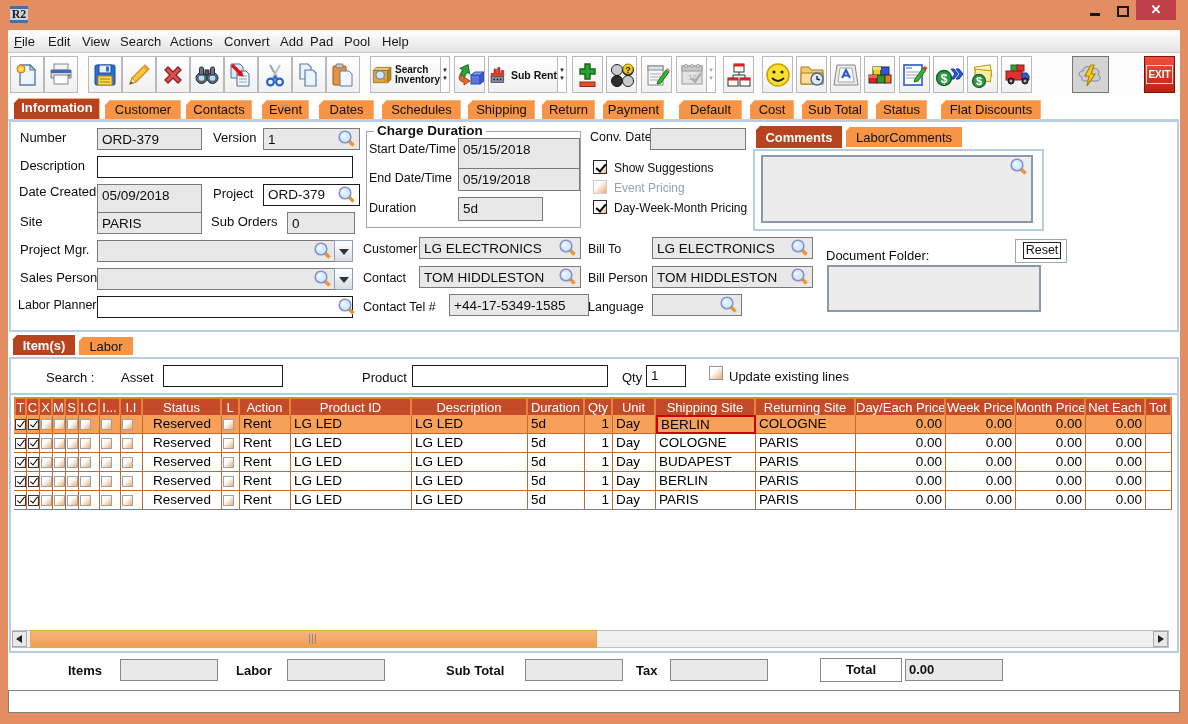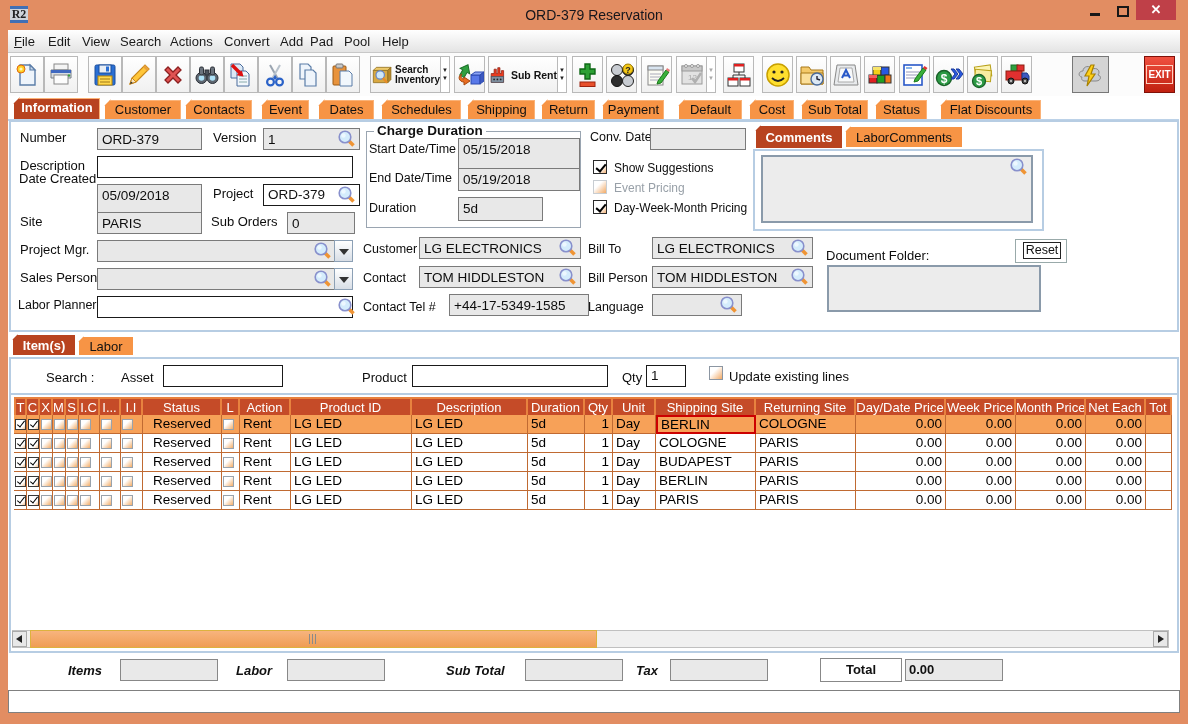--- a/index.html
+++ b/index.html
@@ -47,27 +47,26 @@
 .hcell { position:absolute; background:#C54B28; color:#fff; font-size:13px; text-align:center; line-height:17px; border-right:2px solid #E8823F; border-top:2px solid #E8823F; overflow:hidden; white-space:nowrap; }
 .tcell { position:absolute; font-size:13.5px; color:#000; line-height:18px; border-right:1px solid #C06A32; border-bottom:1px solid #C06A32; padding-left:3px; white-space:nowrap; overflow:hidden; }
 .num { text-align:right; padding-right:3px; padding-left:0; }
 .rowsel { background:#F7A158; }
 .kb { position:absolute; margin-top:2px; width:11px; height:11px; background:linear-gradient(135deg,#ffffff 38%,#f3ad68); border:1px solid #98a2ac; }
 .kbc { background:linear-gradient(135deg,#ffffff 70%,#f6c290); border:1px solid #3a3a3a; }
 .kbc:after { content:""; position:absolute; left:2.8px; top:-0.8px; width:2.6px; height:7px; border-right:1.8px solid #000; border-bottom:1.8px solid #000; transform:rotate(38deg); }
 
 #hscroll { position:absolute; left:4px; top:600px; width:1157px; height:18px; background:#f0f0f0; border:1px solid #c0c0c0; }
 
-.blbl { position:absolute; font-weight:bold; font-size:13px;font-style:italic; }
+.blbl { position:absolute; font-weight:bold; font-size:13px; }
 .bfld { position:absolute; width:98px; height:22px; background:#e9e9e9; border:1px solid #888; }
 #statusbar { position:absolute; left:0px; top:660px; width:1172px; height:23px; background:#fff; border:1px solid #808080; }
 </style></head>
 <body>
 <div id="titlebar">
- <div id="title">ORD-379 Reservation</div>
  <div id="appicon">R2</div>
  <div id="btnmin"></div>
     <div id="btnmax"></div>
     <div id="btnclose">✕</div>
 </div>
 <div id="app">
 <div id="menubar">
  <span style="left:6px"><u>F</u>ile</span>
       <span style="left:40px">Edit</span>
       <span style="left:74px">View</span>
@@ -351,21 +350,21 @@
 <div class="fld" style="left:89px;top:98px;width:105px;height:22px">ORD-379</div>
 <div class="lbl" style="left:205px;top:100px">Version</div>
 <div class="fld" style="left:255px;top:98px;width:97px;height:22px">1</div>
 <svg class="mag" style="left:330px;top:100px" viewBox="0 0 17 17">
         <line x1="11" y1="11" x2="15.5" y2="15.5" stroke="#ef9434" stroke-width="3.6"></line>
         <circle cx="7" cy="7" r="5.8" fill="#d4ecfc" stroke="#8890cc" stroke-width="1.6"></circle>
         <circle cx="5.5" cy="5.5" r="2.2" fill="#f0faff" opacity="0.9"></circle>
       </svg>
 <div class="lbl" style="left:12px;top:128px">Description</div>
 <div class="fldw" style="left:89px;top:126px;width:256px;height:22px"></div>
-<div class="lbl" style="left:11px;top:141px">Date Created</div>
+<div class="lbl" style="left:11px;top:154px">Date Created</div>
 <div class="fld" style="left:89px;top:154px;width:105px;height:38px">05/09/2018</div>
 <div class="lbl" style="left:205px;top:156px">Project</div>
 <div class="fldw" style="left:255px;top:154px;width:97px;height:22px">ORD-379</div>
 <svg class="mag" style="left:330px;top:156px" viewBox="0 0 17 17">
         <line x1="11" y1="11" x2="15.5" y2="15.5" stroke="#ef9434" stroke-width="3.6"></line>
         <circle cx="7" cy="7" r="5.8" fill="#d4ecfc" stroke="#8890cc" stroke-width="1.6"></circle>
         <circle cx="5.5" cy="5.5" r="2.2" fill="#f0faff" opacity="0.9"></circle>
       </svg>
 <div class="lbl" style="left:12px;top:184px">Site</div>
 <div class="fld" style="left:89px;top:182px;width:105px;height:22px">PARIS</div>
@@ -489,21 +488,21 @@
 <div class="hcell" style="left:135px;top:367px;width:79px;height:18px">Status</div>
 <div class="hcell" style="left:214px;top:367px;width:18px;height:18px">L</div>
 <div class="hcell" style="left:232px;top:367px;width:51px;height:18px">Action</div>
 <div class="hcell" style="left:283px;top:367px;width:121px;height:18px">Product ID</div>
 <div class="hcell" style="left:404px;top:367px;width:116px;height:18px">Description</div>
 <div class="hcell" style="left:520px;top:367px;width:57px;height:18px">Duration</div>
 <div class="hcell" style="left:577px;top:367px;width:28px;height:18px">Qty</div>
 <div class="hcell" style="left:605px;top:367px;width:43px;height:18px">Unit</div>
 <div class="hcell" style="left:648px;top:367px;width:100px;height:18px">Shipping Site</div>
 <div class="hcell" style="left:748px;top:367px;width:100px;height:18px">Returning Site</div>
-<div class="hcell" style="left:848px;top:367px;width:90px;height:18px">Day/Date Price</div>
+<div class="hcell" style="left:848px;top:367px;width:90px;height:18px">Day/Each Price</div>
 <div class="hcell" style="left:938px;top:367px;width:70px;height:24px">Week Price</div>
 <div class="hcell" style="left:1008px;top:367px;width:70px;height:18px">Month Price</div>
 <div class="hcell" style="left:1078px;top:367px;width:60px;height:18px">Net Each</div>
 <div class="hcell" style="left:1138px;top:367px;width:26px;height:18px">Tot</div>
 <div class="tcell rowsel" style="left:6px;top:385px;width:13px;height:19px"></div>
 <div class="kb kbc" style="left:7px;top:387px"></div>
 <div class="tcell rowsel" style="left:19px;top:385px;width:13px;height:19px"></div>
 <div class="kb kbc" style="left:20px;top:387px"></div>
 <div class="tcell rowsel" style="left:32px;top:385px;width:13px;height:19px"></div>
 <div class="kb" style="left:33px;top:387px"></div>

